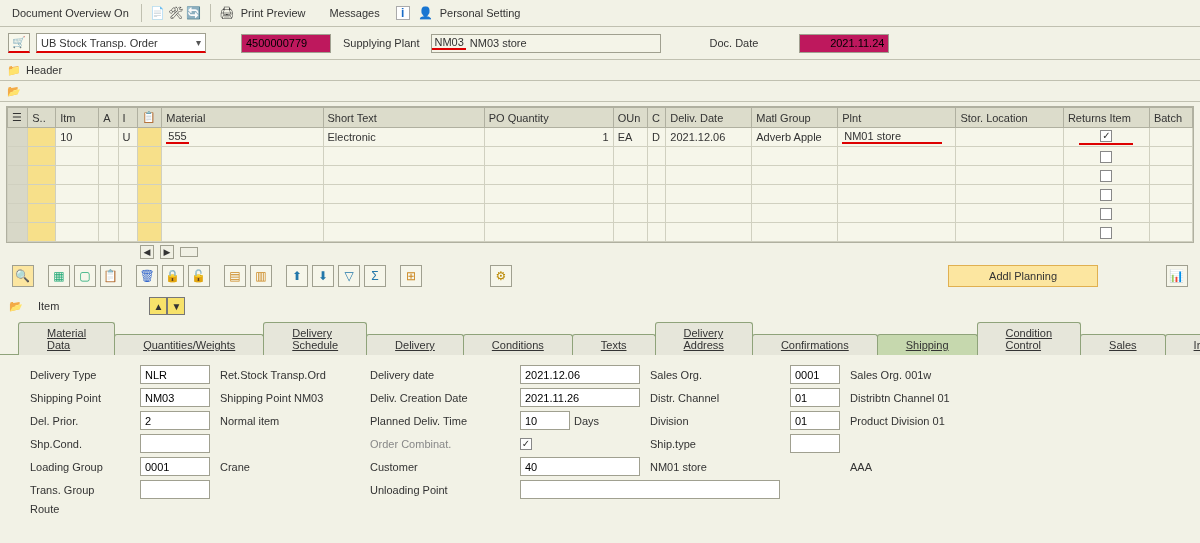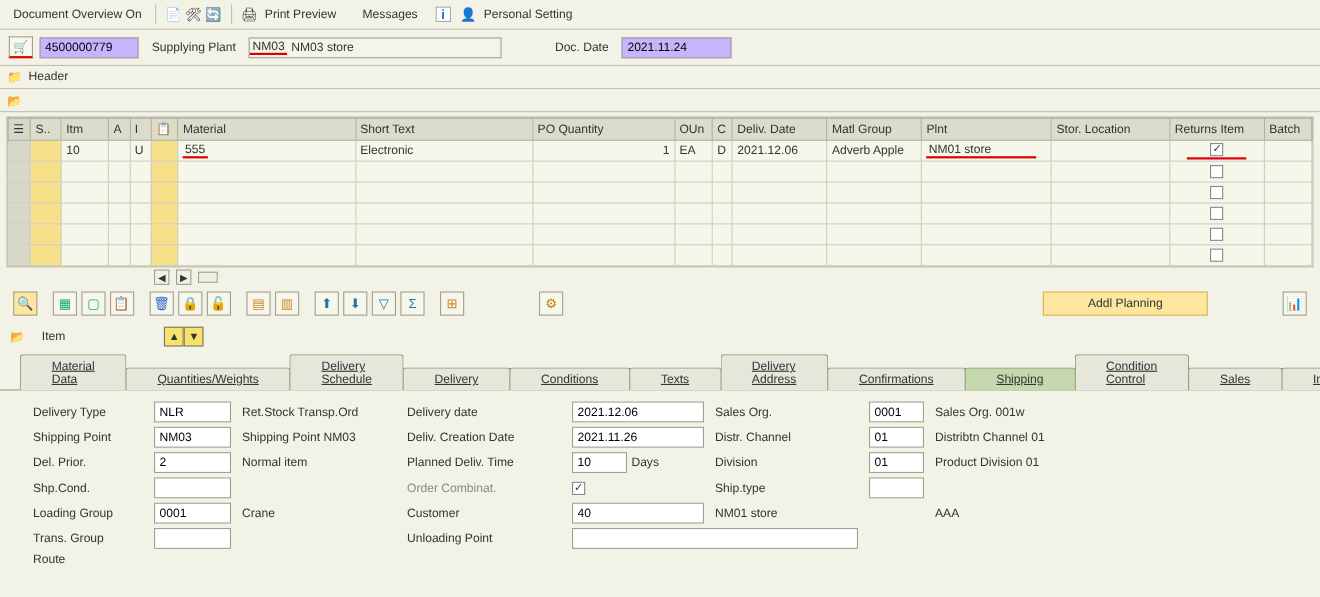--- a/index.html
+++ b/index.html
@@ -42,21 +42,21 @@
   height: 20px; border:1px solid #a0a090; background:#fff; padding: 0 18px 0 4px;
   position: relative; display:inline-flex; align-items:center; cursor:pointer;
   font-size: 11px;
 }
 .select::after {
   content:"▾"; position:absolute; right:4px; top:3px; font-size:10px; color:#555;
 }
 input.sap {
   height: 19px; border:1px solid #a0a090; background:#fff; padding:0 4px; font-family:inherit; font-size:11px;
 }
-input.sap.ro { background:#c4b5fd; }
+input.sap.ro { background:#be185d;margin-left:29px; }
 .lbl { padding: 0 6px; }
 .underline-red { border-bottom: 2px solid #d00; }
 
 .header-area { padding: 2px 6px; display:flex; align-items:center; gap:4px; border-bottom:1px solid #c0c0b0;}
 .folder-icon { width:16px; height:16px; display:inline-flex; align-items:center; justify-content:center;}
 
 .table-wrap { margin: 4px 6px 0 6px; border:1px solid #b0b0a0; background:#eaeadb; }
 table.items { border-collapse: collapse; width: 100%; font-size:11px; }
 table.items th {
   background:#dcdccb; border:1px solid #b0b0a0; padding:2px 4px; text-align:left; font-weight:normal;
@@ -128,29 +128,32 @@
   <span class="tb-btn">Messages</span>
   <span style="width:8px"></span>
   <span class="tb-icon tb-btn" style="color:#1a6cc7;border:1px solid #aaa;background:#fff;width:14px;height:14px;font-weight:bold;">i</span>
   <span style="width:4px"></span>
   <span class="tb-icon tb-btn">👤</span>
   <span class="tb-btn">Personal Setting</span>
 </div>
 
 <div class="row-order">
   <span class="btn-square underline-red">🛒</span>
+  <span class="select underline-red" style="width:170px">
+    <span>UB Stock Transp. Order</span>
+  </span>
   <input class="sap ro" style="width: 90px;" value="4500000779">
   <span class="lbl">Supplying Plant</span>
   <span style="display:inline-flex; width:230px; border:1px solid #a0a090; background:#f4f4e8; height:19px; align-items:center;">
     <span class="long-underline">NM03</span>
     <span style="padding-left:4px">NM03 store</span>
   </span>
   <span style="width:30px"></span>
   <span class="lbl">Doc. Date</span>
-  <input class="sap ro" style="width: 100px;" value="2021.11.24">
+  <input class="sap ro" style="width: 90px; text-align: right;" value="2021.11.24">
 </div>
 
 <div class="header-area">
   <span class="folder-icon">📁</span>
   <span>Header</span>
 </div>
 <div class="header-area" style="padding-left:6px;">
   <span class="folder-icon">📂</span>
 </div>
 

